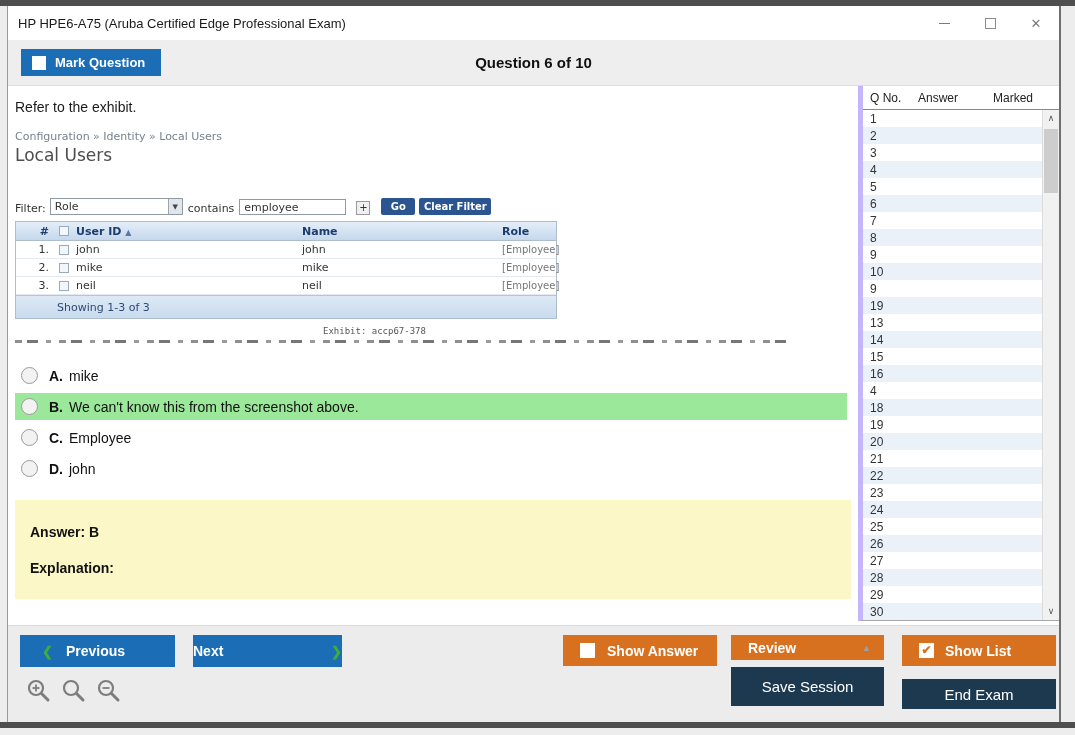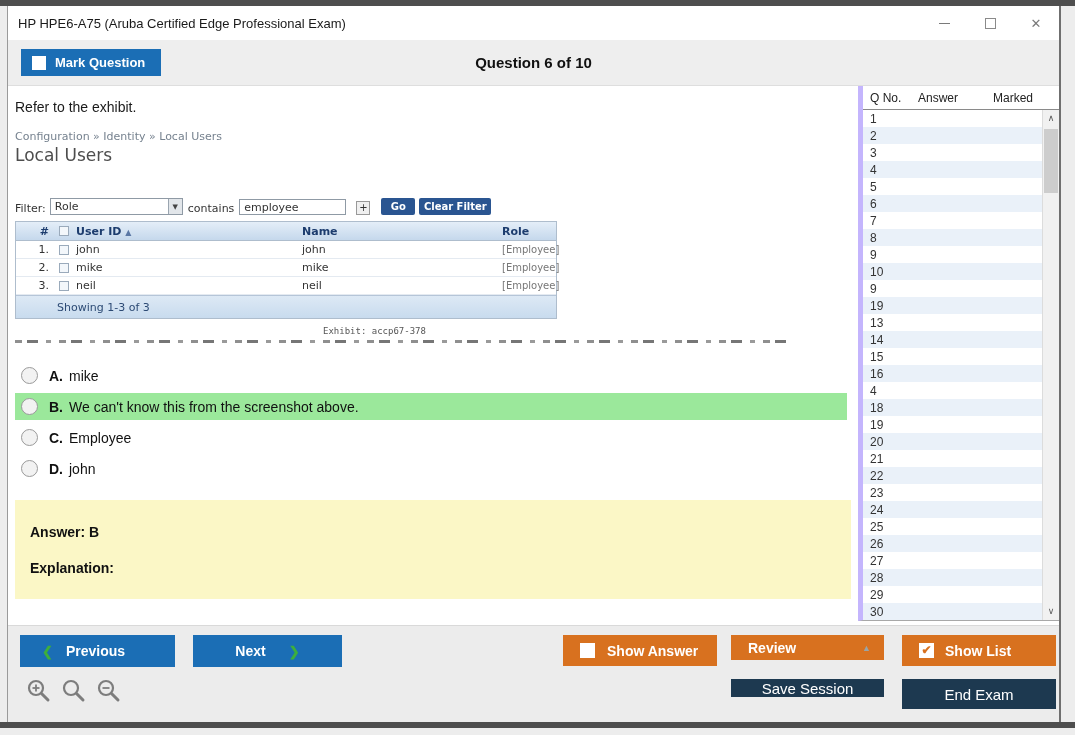--- a/index.html
+++ b/index.html
@@ -109,25 +109,25 @@
   .sb-thumb { position:absolute; top:19px; left:1px; right:1px; height:64px; background:#cdcdcd; }
 
   
   .bottom-strip { height:97px; background:#ececec; border-top:1px solid #d9d9d9; position:relative; flex:none; }
   .btn { position:absolute; display:flex; align-items:center; color:#fff; font-size:14px; font-weight:bold; }
   .btn-blue { background:#1b6eb5; }
   .btn-orange { background:#d8711f; }
   .btn-navy { background:#1d3950; font-weight:normal; font-size:15px; justify-content:center; }
   .chev { color:#3dae3d; font-size:13px; font-weight:bold; }
   .btn-previous { left:12px; top:9px; width:155px; height:32px; padding-left:22px; gap:13px; }
-  .btn-next { left:185px; top:9px; width:149px; height:32px; justify-content:center; gap:23px; }
+  .btn-next { left:185px; top:9px; width:149px; height:32px; justify-content:space-between; gap:23px; }
   .btn-show-answer { left:555px; top:9px; width:154px; height:31px; padding-left:17px; gap:12px; }
   .btn-review { left:723px; top:9px; width:153px; height:25px; padding:0 13px 0 17px; justify-content:space-between; }
   .btn-show-list { left:894px; top:9px; width:154px; height:31px; padding-left:17px; gap:11px; }
-  .btn-save { left:723px; top:53px; width:153px; height:18px; }
+  .btn-save { left:723px; top:41px; width:153px; height:39px; }
   .btn-end { left:894px; top:53px; width:154px; height:30px; }
   .review-tri { font-size:9px; color:#9aa4a6; }
   .checkbox-checked { width:15px; height:15px; background:#fff; display:flex; align-items:center;
                       justify-content:center; color:#d8711f; font-size:12px; line-height:15px; flex:none; }
   .zoom-tools { position:absolute; left:18px; top:52px; display:flex; gap:9px; }
   .zoom-tools svg { display:block; }
 </style>
 </head>
 <body>
 

